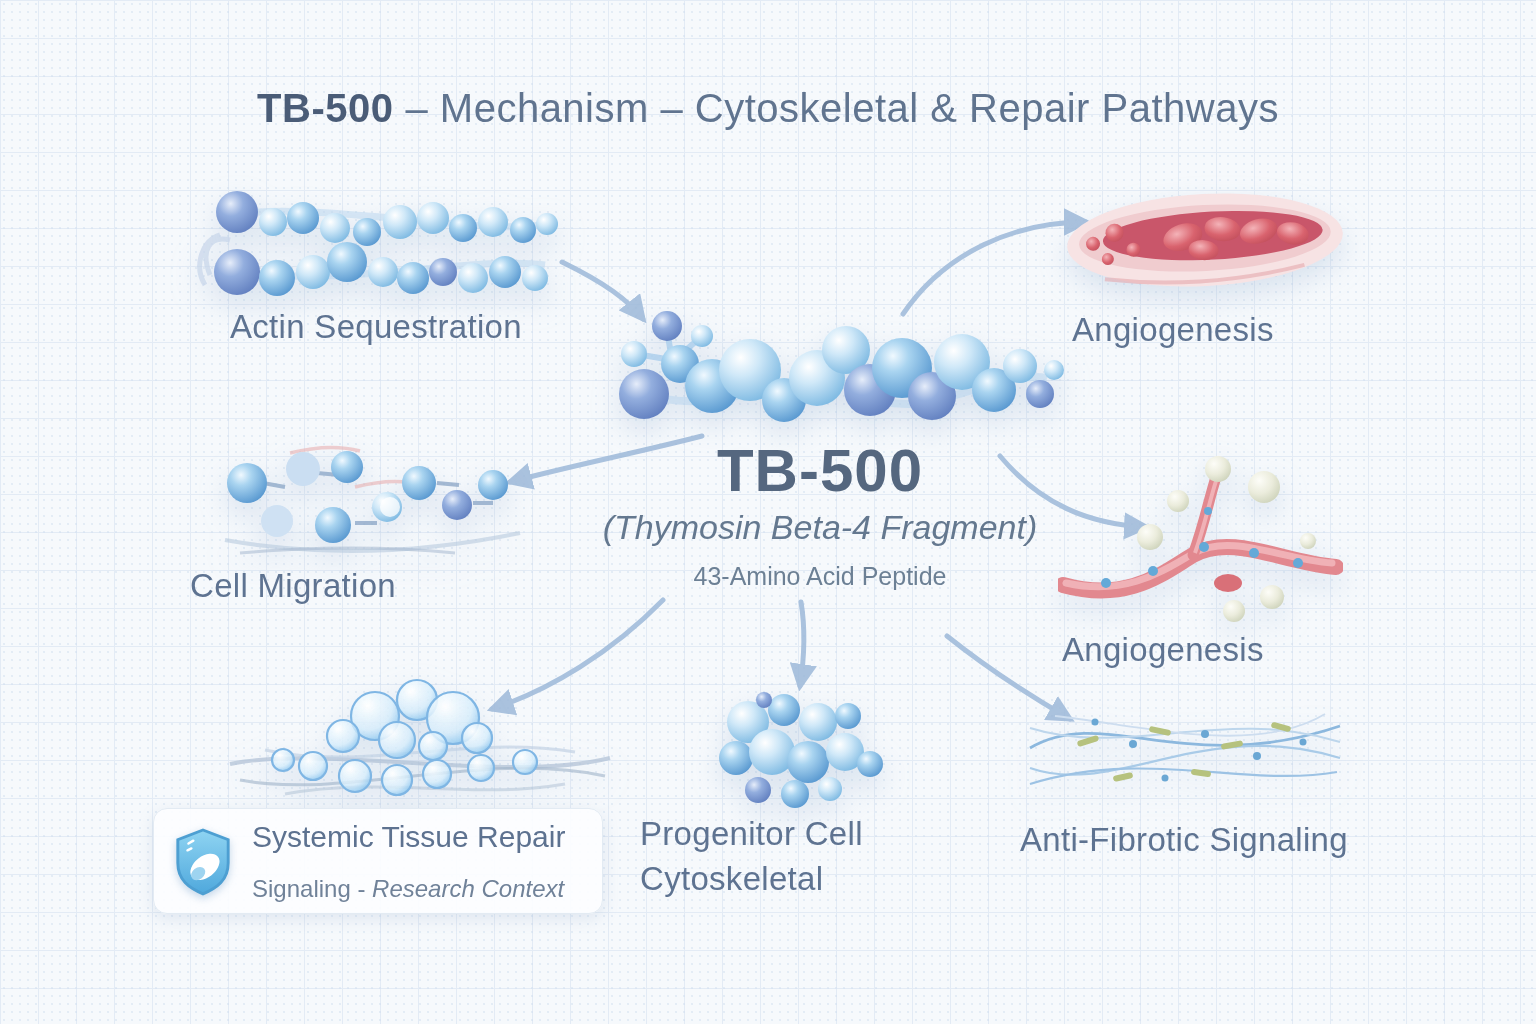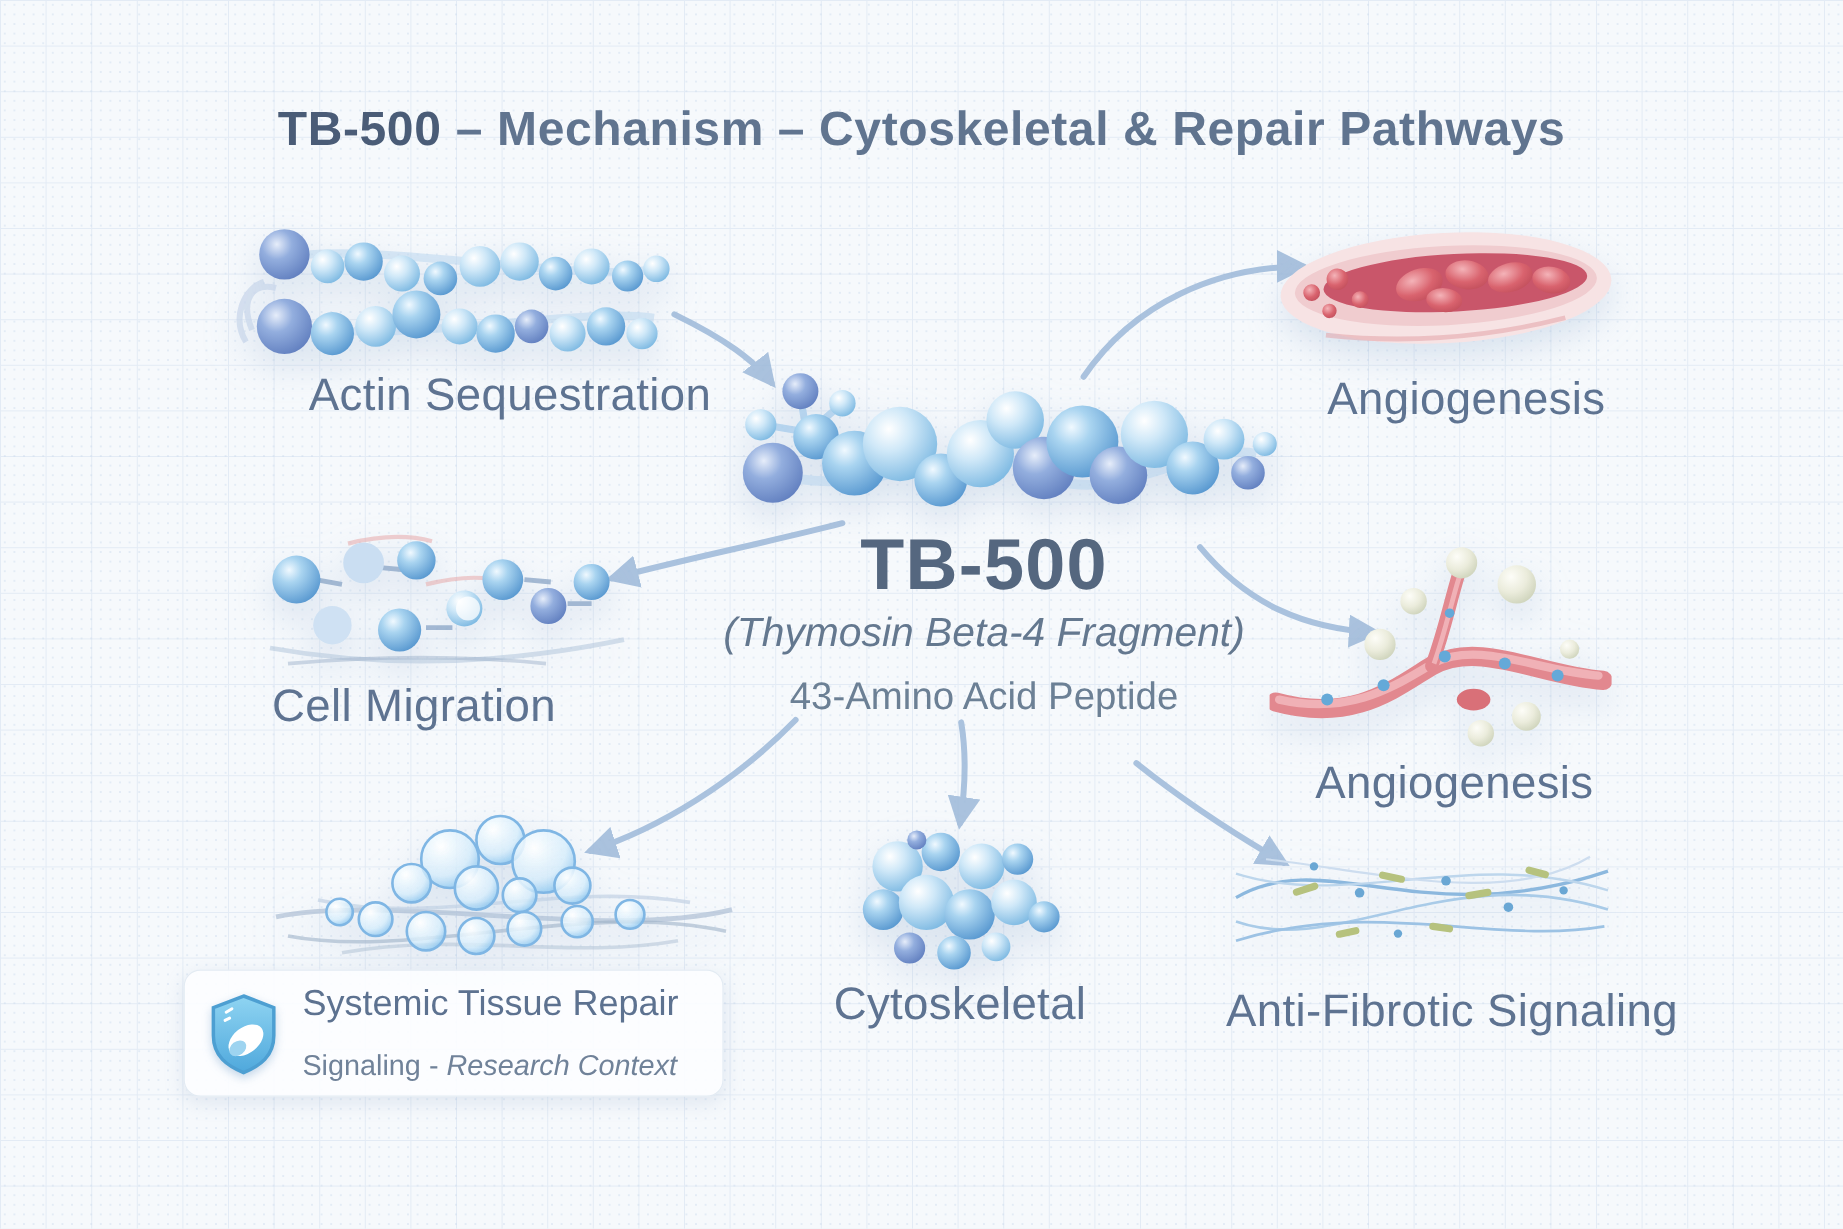--- a/index.html
+++ b/index.html
@@ -11,37 +11,37 @@
       radial-gradient(rgba(205,220,238,.45) 1px, transparent 1px),
       linear-gradient(#e3ebf5 1px, transparent 1px),
       linear-gradient(90deg, #e3ebf5 1px, transparent 1px);
     background-size:8px 8px, 38px 38px, 38px 38px;
   }
   .title{
     position:absolute;top:86px;left:0;width:100%;text-align:center;
     font-size:40px;color:#60748f;letter-spacing:.5px;white-space:nowrap;
   }
   .title .brand{font-weight:700;color:#4a5c77;}
-  .title .rest{font-weight:700;margin-left:12px;}
+  .title .rest{font-weight:400;margin-left:12px;}
   .illus{position:absolute;filter:drop-shadow(0 12px 14px rgba(140,170,205,.28));}
   .node-label{
-    position:absolute;color:#5e7391;font-size:38px;font-weight:400;
-    text-align:center;letter-spacing:.3px;line-height:1.35;
+    position:absolute;color:#5e7391;font-size:33px;font-weight:400;
+    text-align:left;letter-spacing:.3px;line-height:1.35;
   }
   .center-title{
     position:absolute;top:436px;left:560px;width:520px;text-align:center;
     font-size:60px;font-weight:700;color:#55677f;letter-spacing:1px;
   }
   .center-sub{
     position:absolute;top:508px;left:510px;width:620px;text-align:center;
     font-size:34px;font-style:italic;color:#64788f;
   }
   .center-cap{
     position:absolute;top:562px;left:560px;width:520px;text-align:center;
-    font-size:32px;color:#6c8095;
+    font-size:25px;color:#6c8095;
   }
   .badge{
     position:absolute;left:153px;top:808px;width:450px;height:106px;
     background:rgba(252,253,255,.92);border:1px solid #e3ebf3;border-radius:14px;
     box-shadow:0 5px 16px rgba(120,150,190,.18);
     display:flex;align-items:center;box-sizing:border-box;padding:0 18px;
   }
   .badge .shield{flex:0 0 auto;margin-right:18px;filter:drop-shadow(0 3px 4px rgba(90,140,190,.35));}
   .badge .txt{display:flex;flex-direction:column;line-height:1.2;}
   .badge .t1{font-size:30px;color:#5d7290;}
@@ -269,20 +269,21 @@
     <circle cx="72" cy="66" r="23" fill="url(#gSky)"></circle>
     <circle cx="108" cy="76" r="21" fill="url(#gMed)"></circle>
     <circle cx="145" cy="66" r="19" fill="url(#gSky)"></circle>
     <circle cx="170" cy="78" r="13" fill="url(#gMed)"></circle>
     <circle cx="58" cy="104" r="13" fill="url(#gDark)"></circle>
     <circle cx="95" cy="108" r="14" fill="url(#gMed)"></circle>
     <circle cx="130" cy="103" r="12" fill="url(#gSky)"></circle>
     <circle cx="64" cy="14" r="8" fill="url(#gDark)"></circle>
   </svg>
   <div class="node-label" style="left:640px;top:812px;width:320px">
+    <div>Progenitor Cell</div>
     <div>Cytoskeletal</div>
   </div>
 
   <svg class="illus" style="left:1025px;top:686px" width="320" height="125" viewBox="0 0 320 125">
     <path d="M5,62 C80,18 160,92 315,40" stroke="#8cb8de" stroke-width="2.8" fill="none"></path>
     <path d="M5,82 C90,112 180,30 315,72" stroke="#a9cbe8" stroke-width="2.2" fill="none"></path>
     <path d="M5,42 C100,72 200,20 315,56" stroke="#bdd6ec" stroke-width="2" fill="none"></path>
     <path d="M5,98 C120,62 220,102 312,86" stroke="#9cc2e4" stroke-width="2.2" fill="none"></path>
     <path d="M30,30 C120,40 230,70 300,28" stroke="#cdddef" stroke-width="1.8" fill="none"></path>
     <g fill="#b6c27e">

